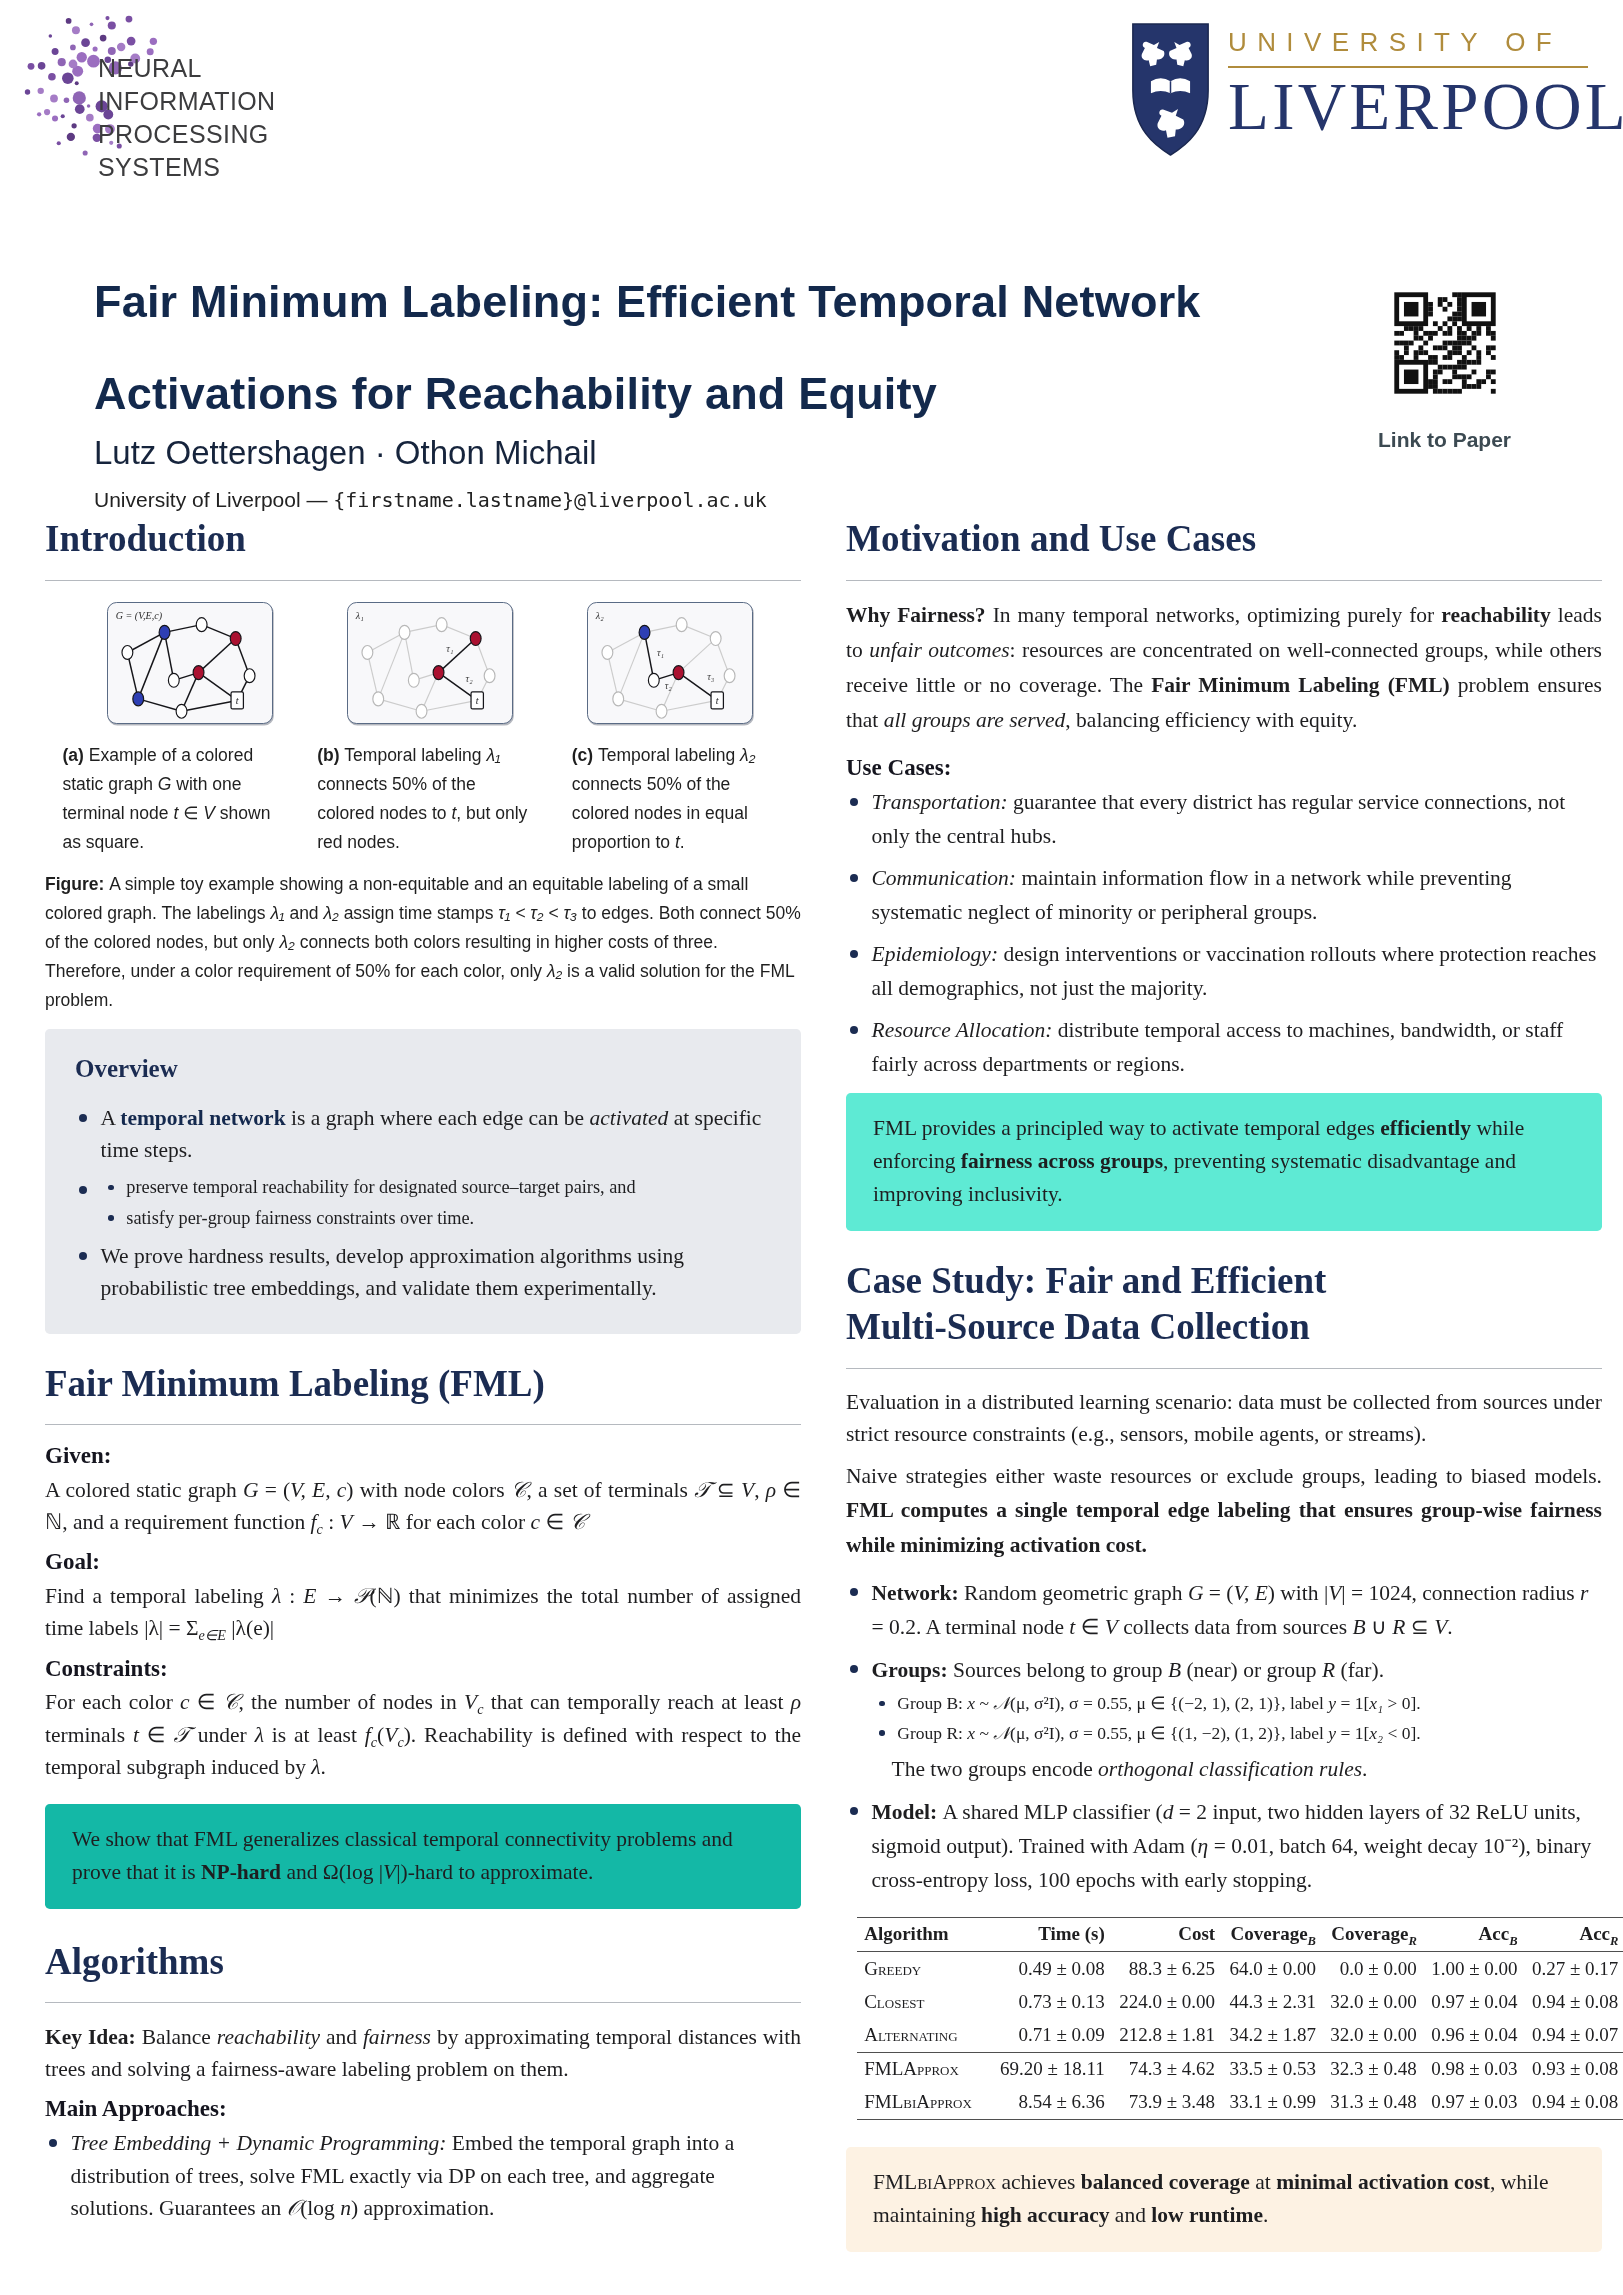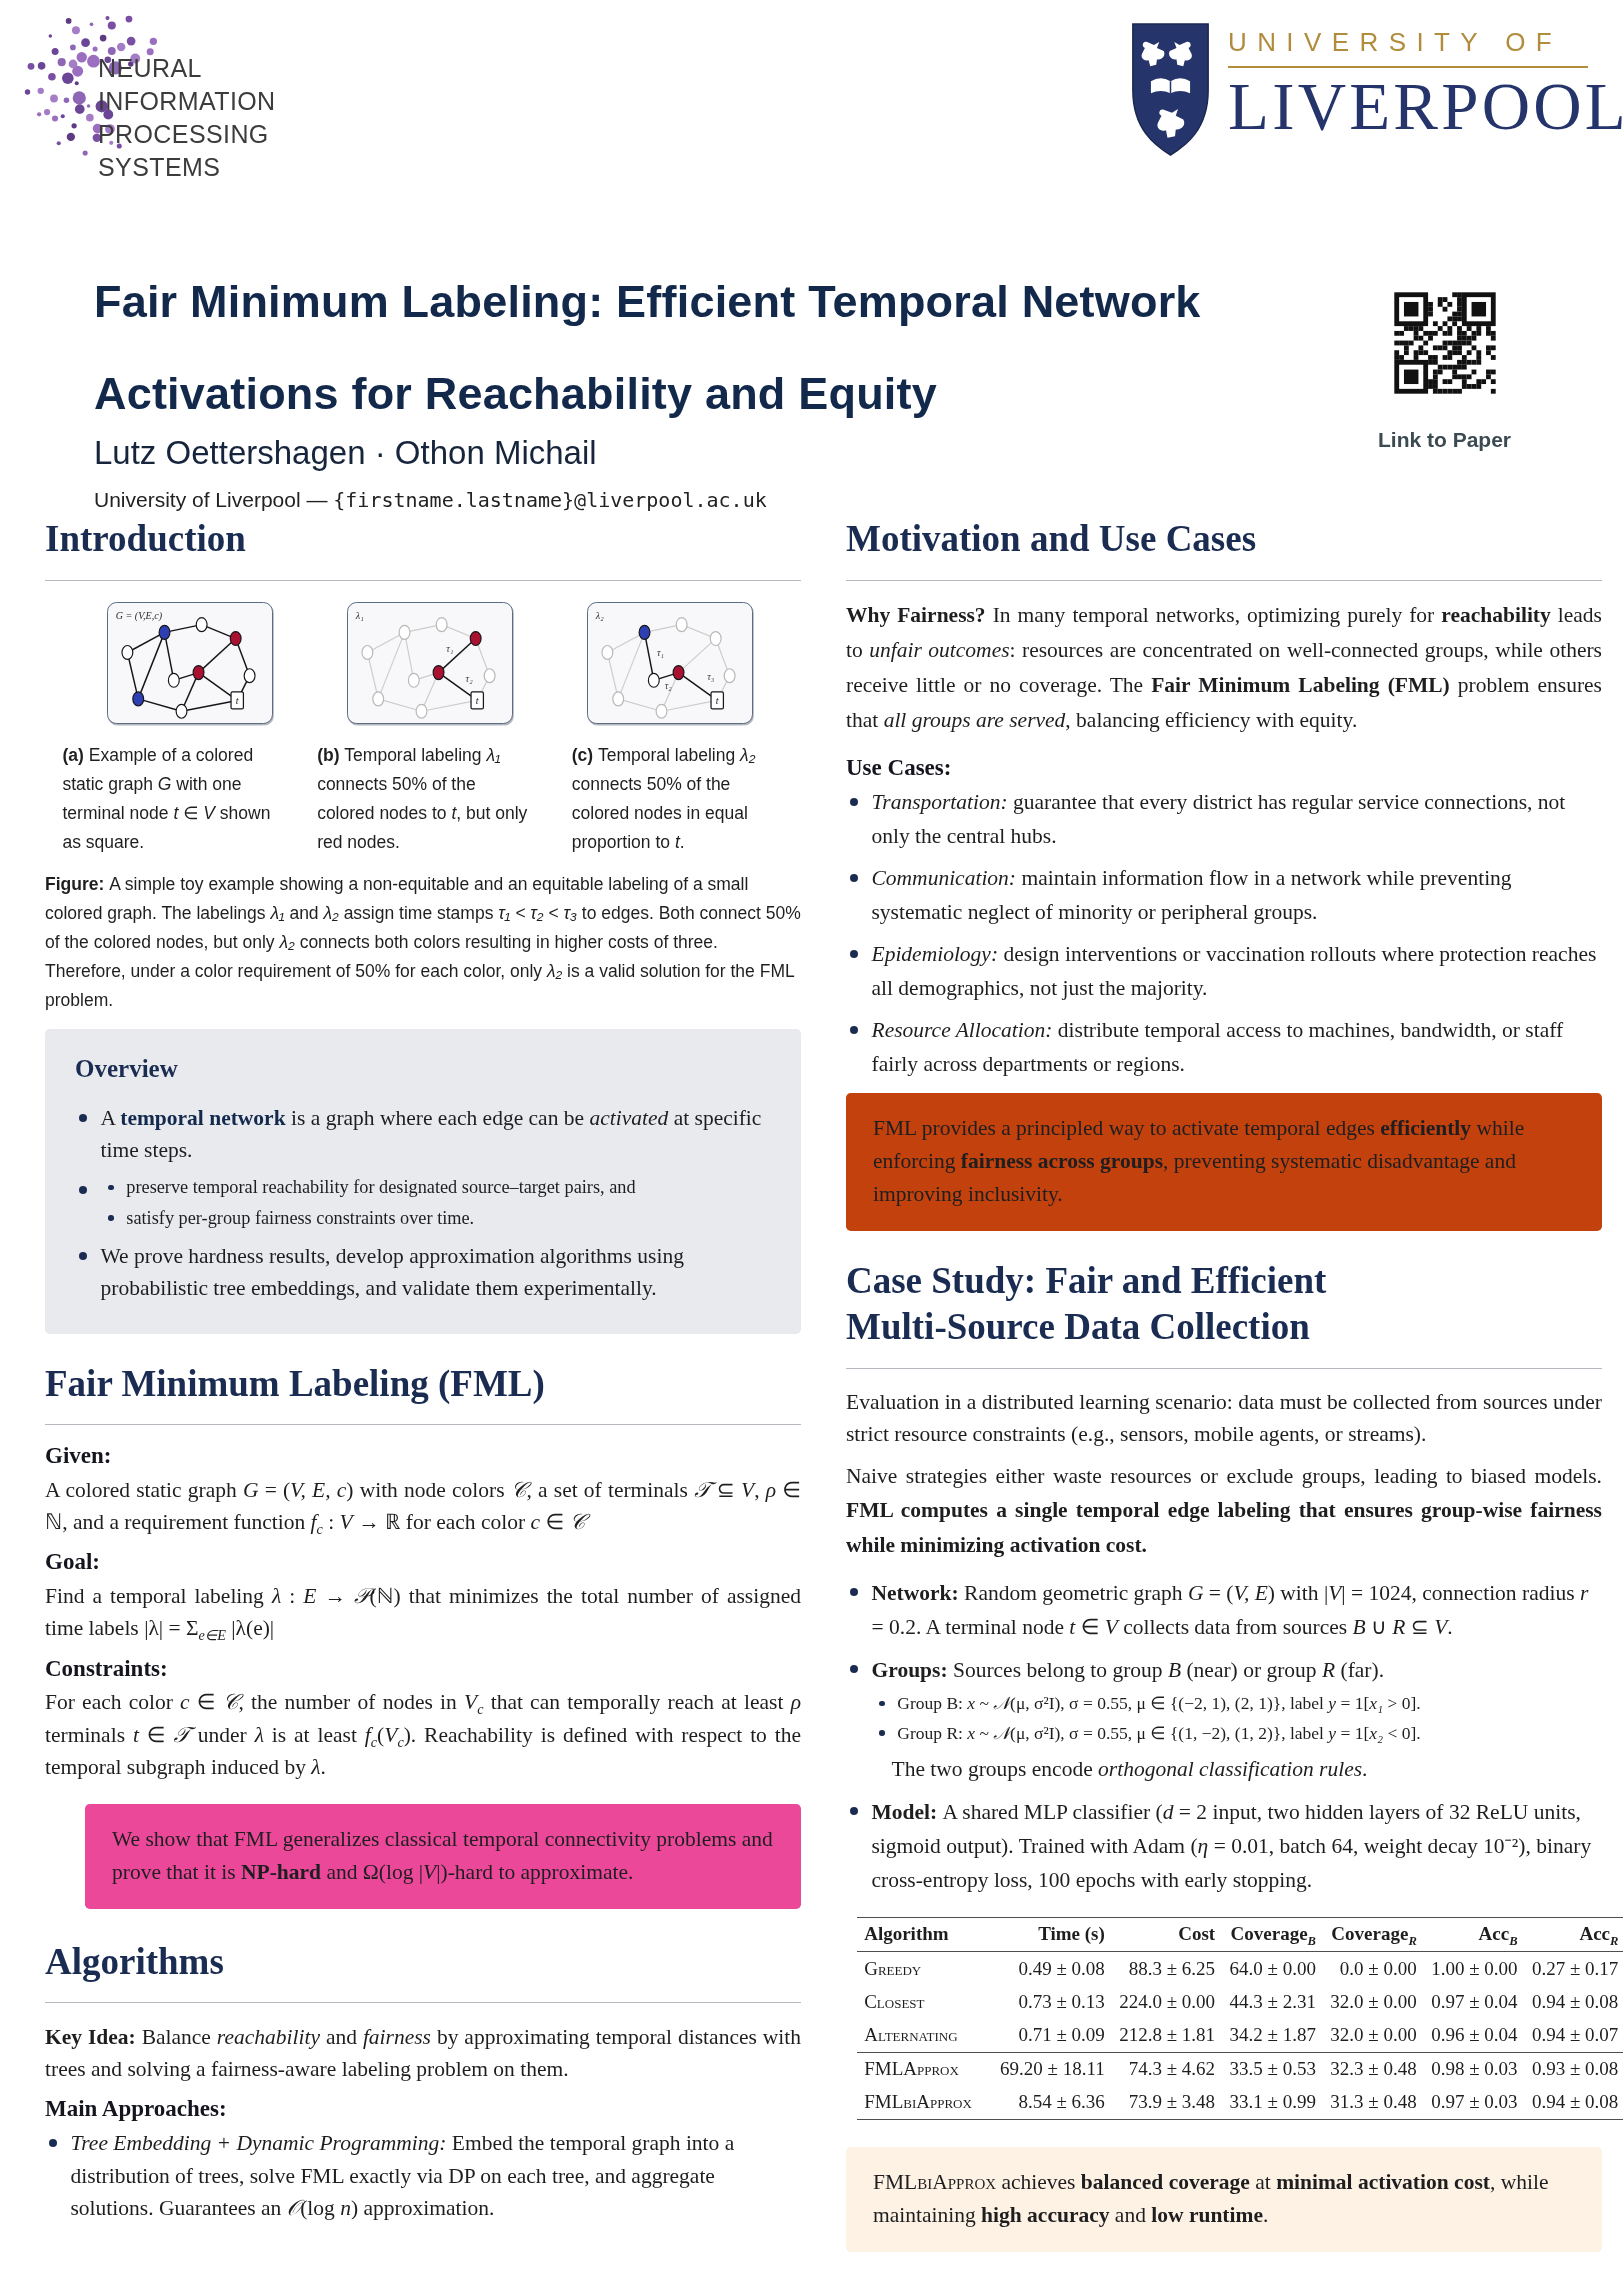--- a/index.html
+++ b/index.html
@@ -65,22 +65,22 @@
   .panel{
     width:164px;height:120px;background:#f8f8fa;border:1.6px solid #5a6b85;
     border-radius:9.6px;box-shadow:0.8px 1.6px 0 rgba(40,50,70,.35);
   }
   .captions{display:grid;grid-template-columns:1fr 1fr 1fr;gap:35px;padding:0 9.6px 0 17.5px;margin-top:17.5px;
     font-family:"Liberation Sans",sans-serif;font-size:17.5px;line-height:1.65;color:#1f1f1f;}
   .figcap{margin-top:12.8px;font-family:"Liberation Sans",sans-serif;font-size:17.5px;line-height:1.66;color:#1f1f1f;}
   
   .box{border-radius:4.8px;padding:19px 27px;font-size:21.5px;line-height:1.55;}
   .box-gray{background:#e8eaee;margin-top:14.3px;padding:21px 30px;}
-  .box-pink{background:#ec4899;margin-top:21px;margin-left:40px;}
-  .box-green{background:#c2410c;margin-top:11px;}
+  .box-pink{background:#14b8a6;margin-top:21px;}
+  .box-green{background:#5eead4;margin-top:11px;}
   .box-orange{background:#fdf2e3;margin-top:27px;}
   .box-title{font-family:"Liberation Serif",serif;font-weight:bold;color:#1b2c52;font-size:25px;margin-bottom:12.8px;}
   
   .blt{position:relative;padding-left:25.5px;margin-bottom:8px;font-size:21.5px;line-height:1.5;}
   .blt::before{content:"";position:absolute;left:4px;top:12px;width:8px;height:8px;border-radius:50%;background:#1b2c52;}
   .sblt{position:relative;padding-left:21px;margin:3.2px 0 3.2px 4.8px;font-size:18.3px;line-height:1.5;}
   .sblt::before{content:"";position:absolute;left:3.2px;top:10.4px;width:5.6px;height:5.6px;border-radius:50%;background:#1b2c52;}
   .para{font-size:21.5px;line-height:1.5;text-align:justify;}
   .lead{font-weight:bold;font-size:23px;color:#15151f;margin:11px 0 4.8px 0;}
   

